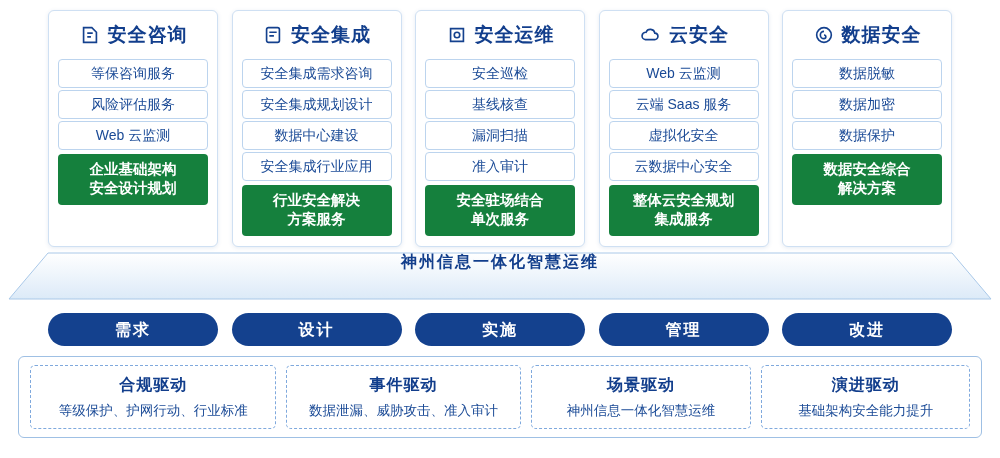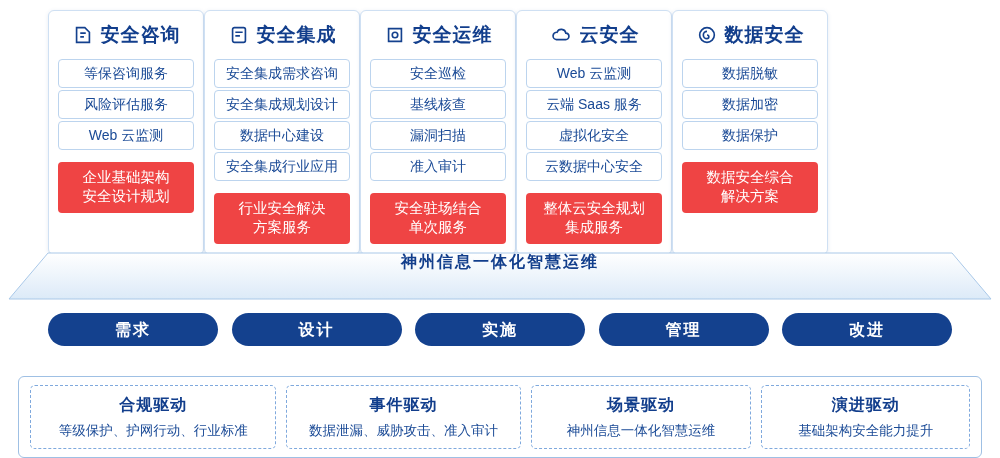--- a/index.html
+++ b/index.html
@@ -14,21 +14,21 @@
     color: #1b3f7a;
     position: relative;
     overflow: hidden;
   }
 
   
   .columns {
     position: absolute;
     top: 10px;
     left: 48px;
-    width: 780px;
+    width: 904px;
     display: flex;
     justify-content: space-between;
   }
   .column {
     width: 170px;
     background: #ffffff;
     border: 1px solid #cfe0f3;
     border-radius: 6px;
     box-shadow: 0 1px 4px rgba(40,90,160,0.12);
     padding: 10px 9px 10px 9px;
@@ -57,29 +57,29 @@
     line-height: 27px;
     text-align: center;
     font-size: 14px;
     color: #1a4a96;
     margin-bottom: 2px;
     background: #fff;
     white-space: nowrap;
     overflow: hidden;
   }
   .footer-box {
-    background: #ef4444;
+    background: #15803d;
     color: #ffffff;
     border-radius: 4px;
     text-align: center;
     font-size: 14.5px;
-    font-weight: normal;
+    font-weight: bold;
     padding: 6px 2px 7px 2px;
     line-height: 19px;
-    margin-top: 12px;
+    margin-top: 4px;
   }
 
   
   .banner-wrap {
     position: absolute;
     top: 252px;
     left: 8px;
     width: 984px;
     height: 48px;
   }
@@ -123,21 +123,20 @@
     top: 356px;
     left: 18px;
     width: 964px;
     height: 82px;
     border: 1px solid #9fc0e4;
     border-radius: 6px;
     box-sizing: border-box;
     display: flex;
     align-items: center;
     padding: 0 6px;
-    margin-top: 20px;
   }
   .driver {
     border: 1px dashed #7fa9dd;
     border-radius: 5px;
     height: 64px;
     margin: 0 5px;
     box-sizing: border-box;
     display: flex;
     flex-direction: column;
     justify-content: center;

